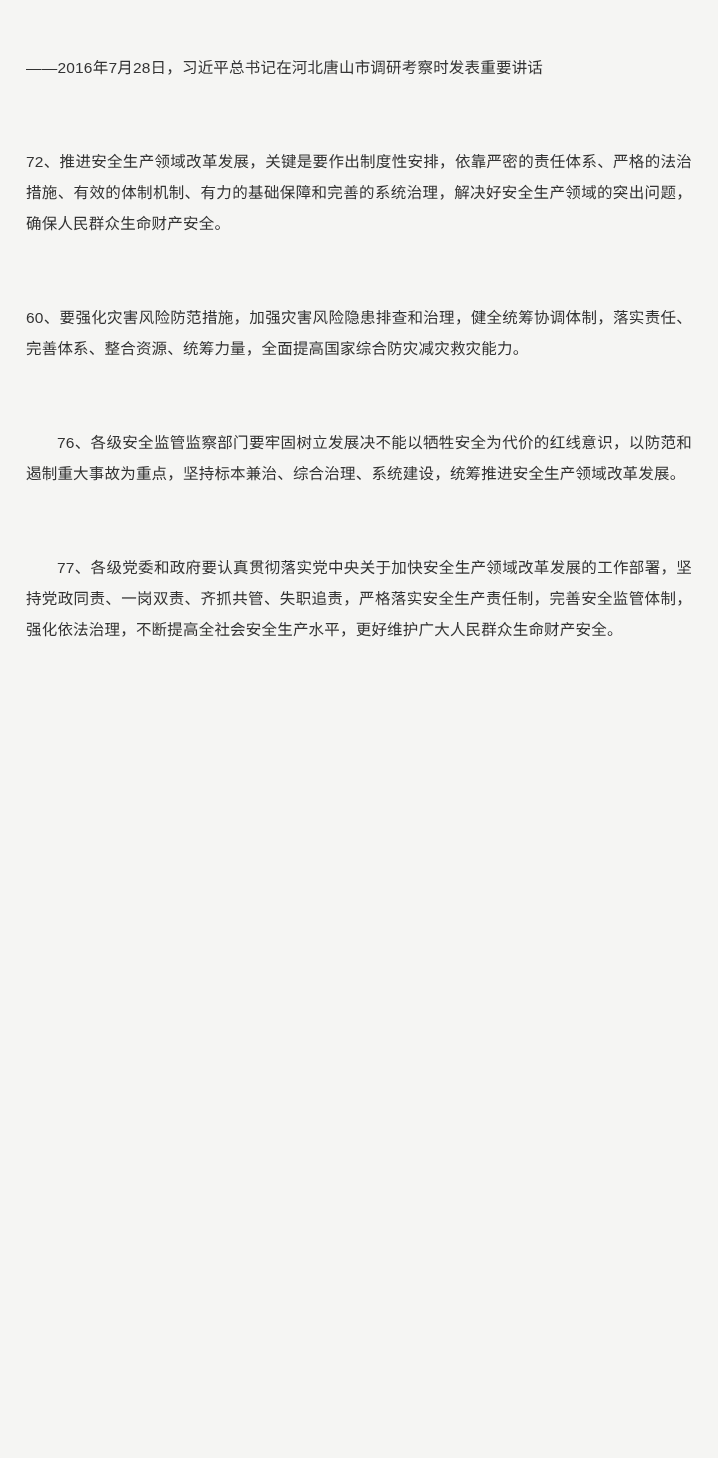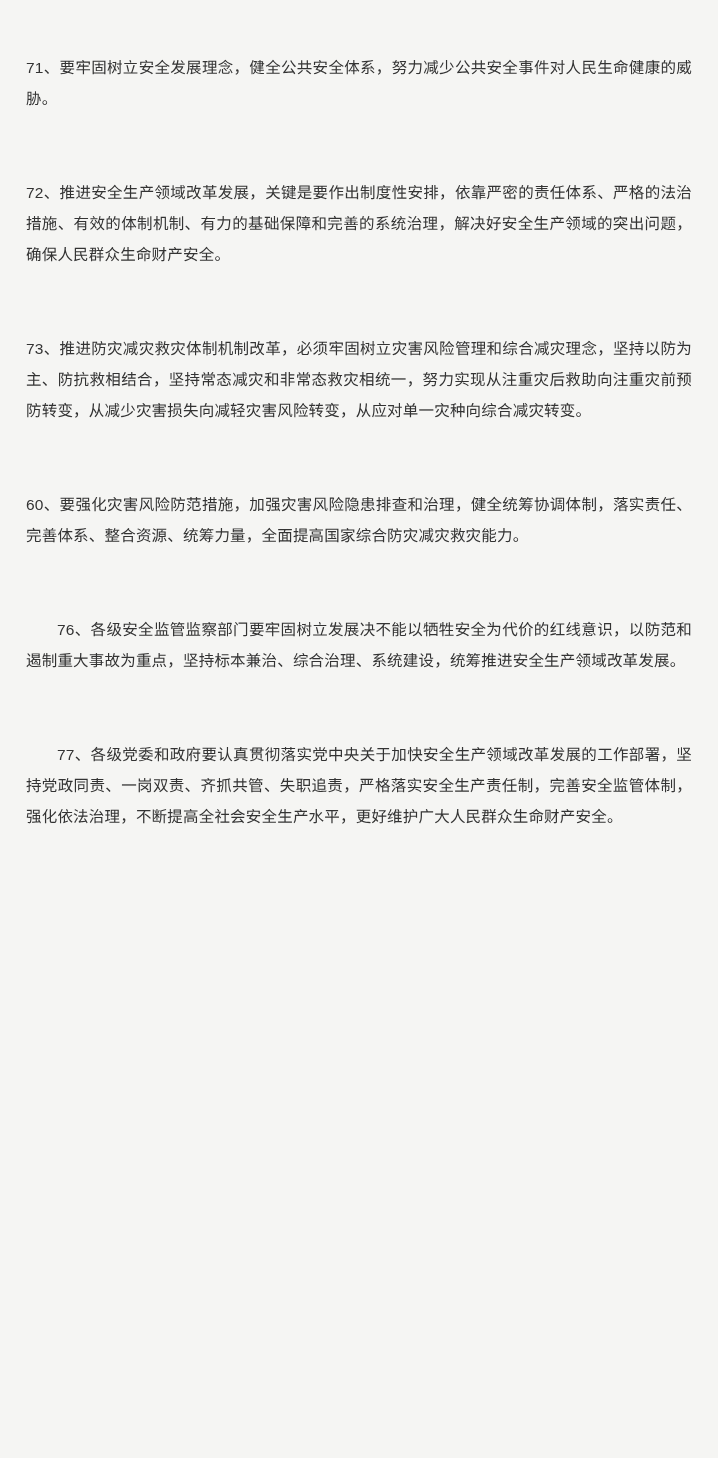--- a/index.html
+++ b/index.html
@@ -37,27 +37,26 @@
   }
   .block:last-child {
     margin-bottom: 0;
   }
 </style>
 </head>
 <body>
 
 <div class="page">
 
+  <p class="block source">——2016年7月28日，习近平总书记在河北唐山市调研考察时发表重要讲话</p>
 
-  <p class="block">71、要牢固树立安全发展理念，健全公共安全体系，努力减少公共安全事件对人民生命健康的威胁。</p>
 
 
   <p class="block">72、推进安全生产领域改革发展，关键是要作出制度性安排，依靠严密的责任体系、严格的法治措施、有效的体制机制、有力的基础保障和完善的系统治理，解决好安全生产领域的突出问题，确保人民群众生命财产安全。</p>
 
-  <p class="block">73、推进防灾减灾救灾体制机制改革，必须牢固树立灾害风险管理和综合减灾理念，坚持以防为主、防抗救相结合，坚持常态减灾和非常态救灾相统一，努力实现从注重灾后救助向注重灾前预防转变，从减少灾害损失向减轻灾害风险转变，从应对单一灾种向综合减灾转变。</p>
 
   <p class="block">60、要强化灾害风险防范措施，加强灾害风险隐患排查和治理，健全统筹协调体制，落实责任、完善体系、整合资源、统筹力量，全面提高国家综合防灾减灾救灾能力。</p>
 
 
 
   <p class="block indent">76、各级安全监管监察部门要牢固树立发展决不能以牺牲安全为代价的红线意识，以防范和遏制重大事故为重点，坚持标本兼治、综合治理、系统建设，统筹推进安全生产领域改革发展。</p>
 
   <p class="block indent">77、各级党委和政府要认真贯彻落实党中央关于加快安全生产领域改革发展的工作部署，坚持党政同责、一岗双责、齐抓共管、失职追责，严格落实安全生产责任制，完善安全监管体制，强化依法治理，不断提高全社会安全生产水平，更好维护广大人民群众生命财产安全。</p>
 
 </div>

